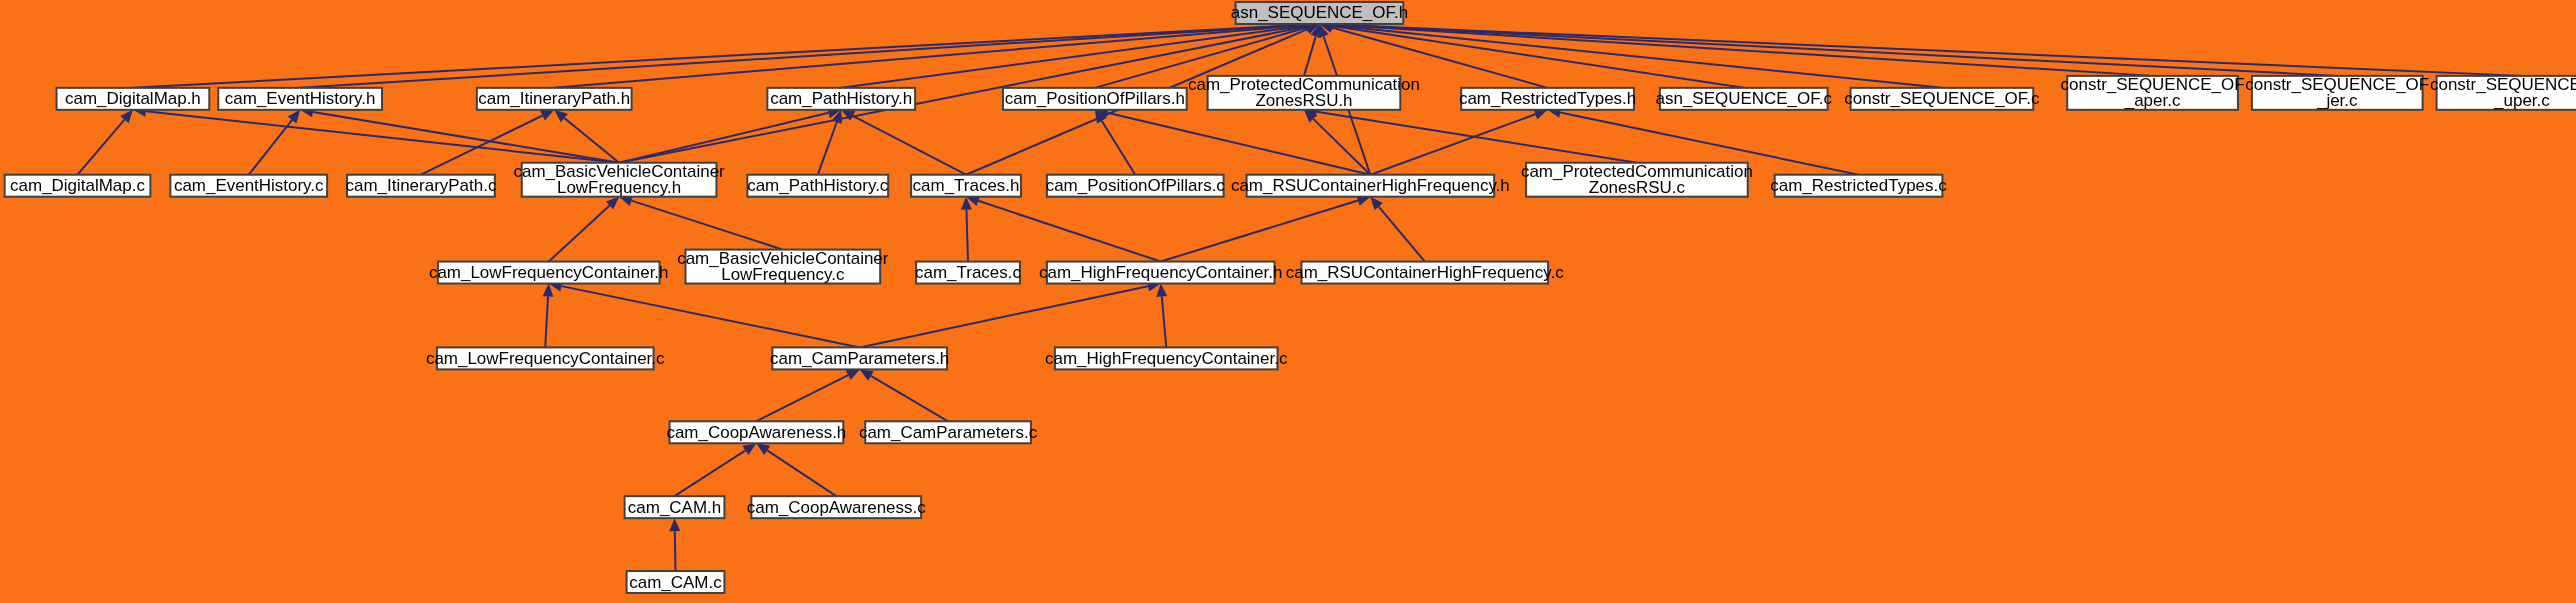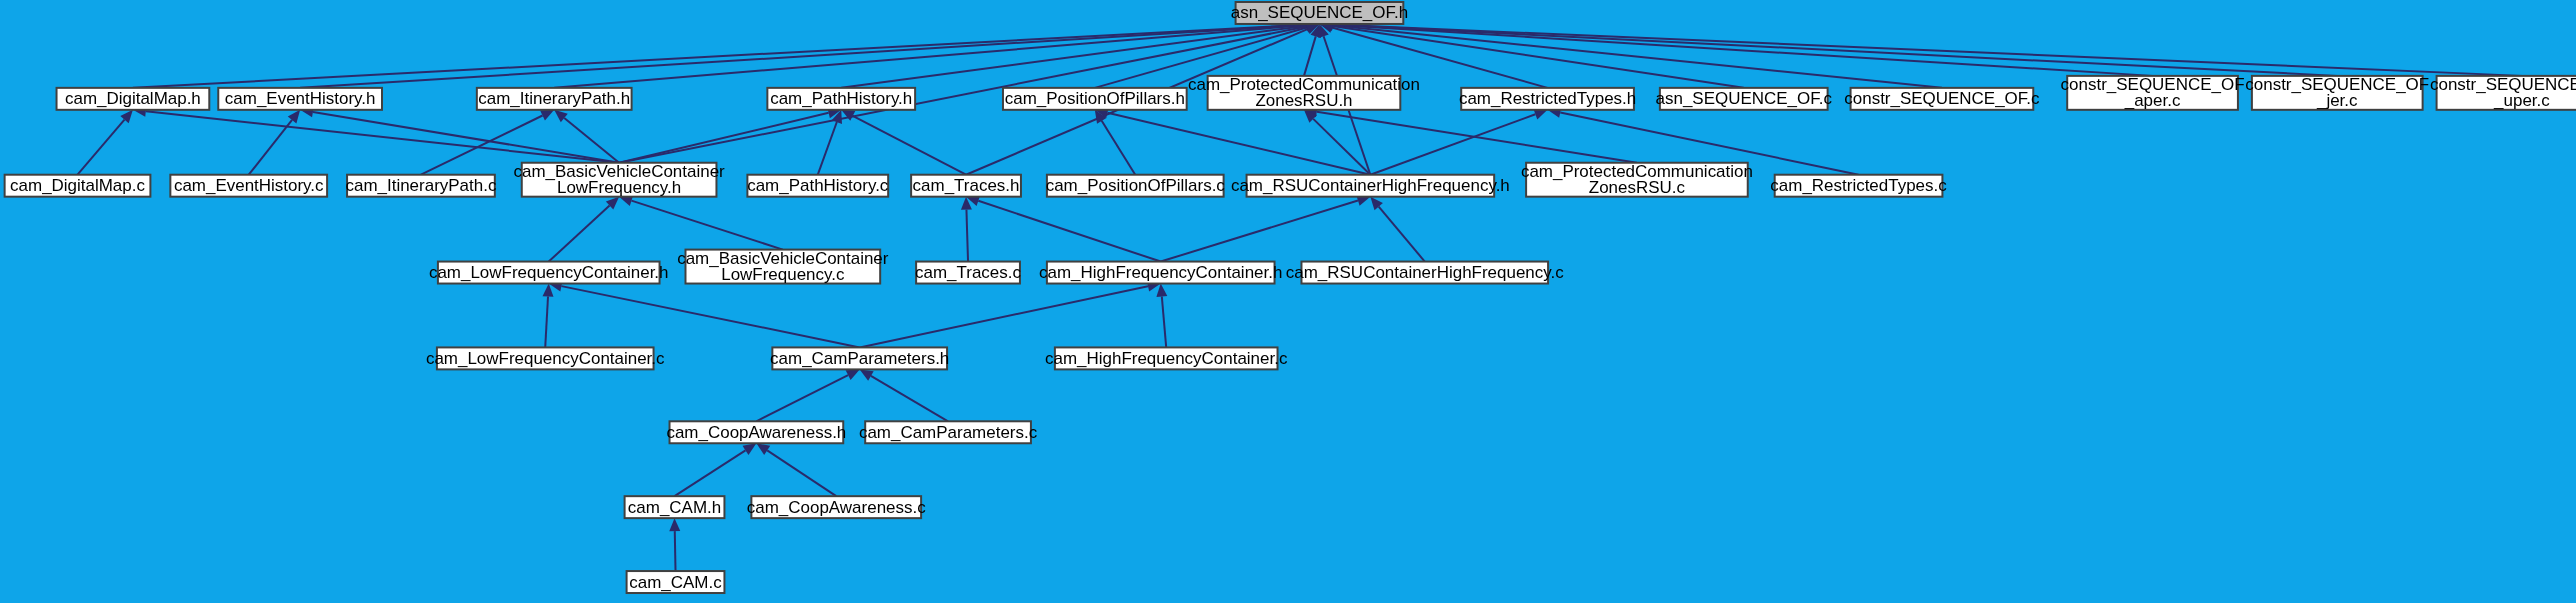--- a/index.html
+++ b/index.html
@@ -8,21 +8,21 @@
     background: #ffffff;
   }
   body {
     font-family: "Liberation Sans", sans-serif;
   }
   #graph-wrap {
     position: relative;
     width: 2576px;
     height: 603px;
     overflow: hidden;
-    background: #0ea5e9;
+    background: #f97316;
   }
   svg#graph {
     display: block;
     width: 2576px;
     height: 603px;
   }
   .node-box {
     fill: #ffffff;
     stroke: #404040;
     stroke-width: 2;

